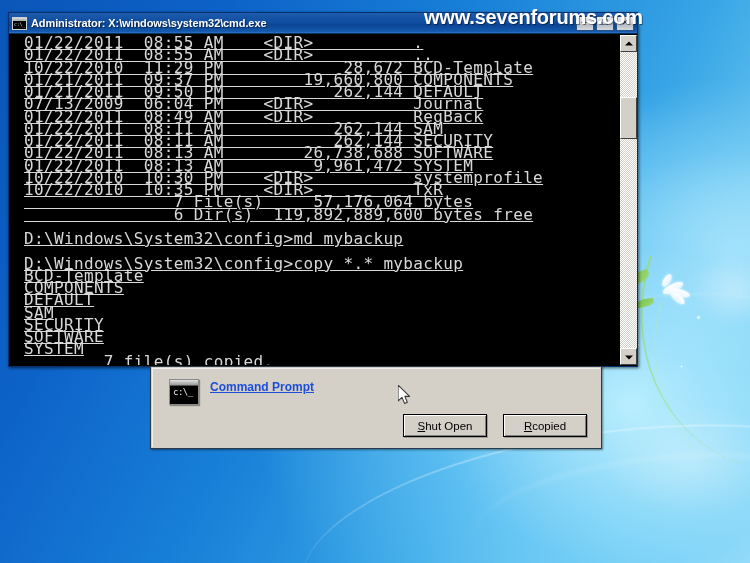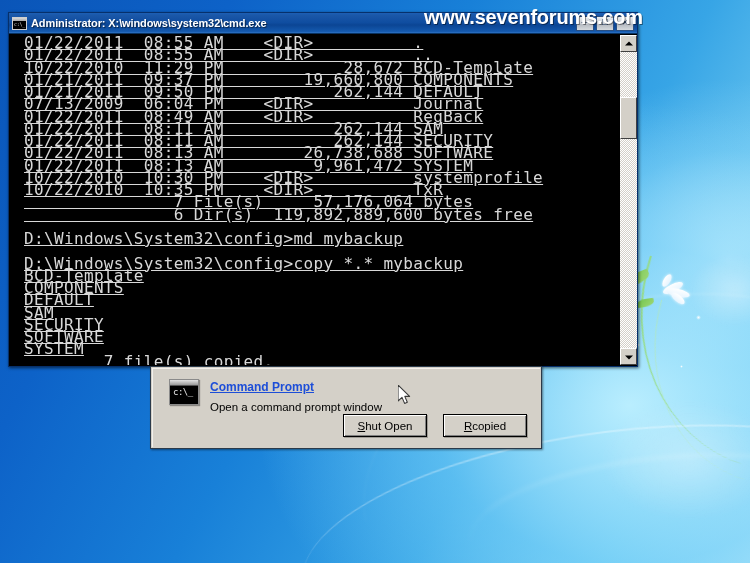--- a/index.html
+++ b/index.html
@@ -255,21 +255,21 @@
     color: #ffffff;
     text-shadow: 1px 1px 0 rgba(0,0,0,0.45);
     letter-spacing: -0.2px;
     white-space: nowrap;
   }
 
   
   #dialog {
     position: absolute;
     left: 150px; top: 366px;
-    width: 392px; height: 83px;
+    width: 452px; height: 83px;
     background: #d4d0c8;
     border: 1px solid #2b3a4a;
     box-shadow: 1px 1px 2px rgba(0,0,0,0.45);
     box-sizing: border-box;
   }
   #dialog-inner {
     position: absolute;
     inset: 1px;
     border-top: 1px solid #f2f0ec;
     border-left: 1px solid #f2f0ec;
@@ -442,21 +442,20 @@
 
   <div id="dialog">
     <div id="dialog-inner">
 
       <div id="dlg-item">
         <div id="dlg-icon">
           <span class="icon-glyph">c:\_</span>
         </div>
         <div id="dlg-textcol">
           <span id="dlg-link">Command Prompt</span>
-          <div id="dlg-desc">Open a command prompt window</div>
         </div>
       </div>
 
       <div id="dlg-buttons">
         <div class="dlg-btn">
           <span class="accel">S</span>
             <span>hut Open</span>
         </div>
         <div class="dlg-btn">
           <span class="accel">R</span>

